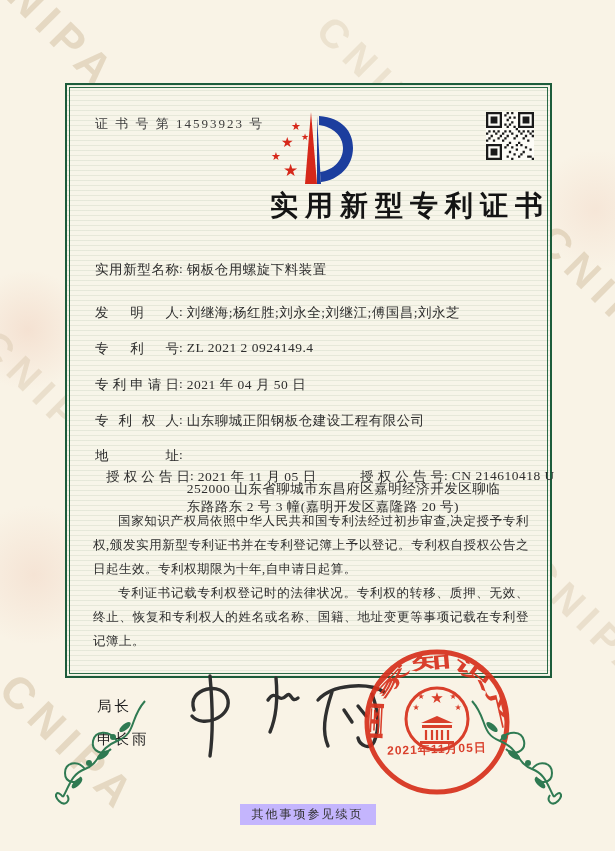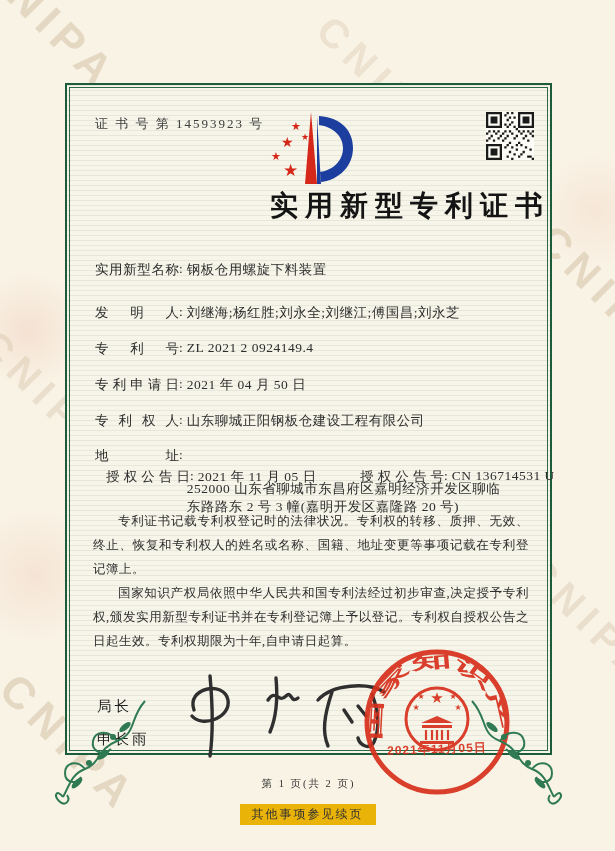--- a/index.html
+++ b/index.html
@@ -20,21 +20,21 @@
     transform:rotate(45deg); white-space:nowrap; pointer-events:none; z-index:1;
   }
   .wm1{ left:-38px; top:-4px; font-size:44px; }
   .wm2{ left:300px; top:58px; font-size:40px; color:rgba(210,192,162,.33); }
   .wm3{ left:520px; top:268px; font-size:42px; }
   .wm4{ left:-36px; top:372px; font-size:40px; color:rgba(210,192,162,.38); }
   .wm5{ left:-18px; top:718px; font-size:44px; }
   .wm6{ left:508px; top:598px; font-size:40px; color:rgba(210,192,162,.38); }
 
   .cert {
-    position:absolute; left:65px; top:83px; width:487px; height:672px;
+    position:absolute; left:65px; top:83px; width:487px; height:595px;
     border:2px solid #1d5c3b; z-index:2;
     background:
       repeating-linear-gradient(180deg, rgba(140,165,135,.16) 0 1px, transparent 1px 5px),
       #f7f5e9;
   }
   .cert-inner-line {
     position:absolute; inset:2px; border:1px solid #2a6a47; pointer-events:none;
   }
   .cert-no { position:absolute; left:28px; top:30px; font-size:13px; color:#3c3c3c; letter-spacing:2px; }
   .qr { position:absolute; left:419px; top:27px; width:48px; height:48px; }
@@ -71,21 +71,21 @@
   }
   .page-foot {
     position:absolute; left:0; top:692px; width:100%; text-align:center;
     font-size:10.5px; color:#333; letter-spacing:2px;
   }
   .flourish { position:absolute; width:100px; height:108px; z-index:3; }
   .flourish-left { left:-12px; top:612px; }
   .flourish-right { right:-12px; top:612px; transform:scaleX(-1); }
   .cont-note {
     position:absolute; left:50%; top:804px; transform:translateX(-50%);
-    background:#eab308; padding:2px 12px; font-size:12px; color:#333;
+    background:#c4b5fd; padding:2px 12px; font-size:12px; color:#333;
     letter-spacing:2px; z-index:4;
   }
 </style>
 </head>
 <body>
 
 <div class="wm wm1">CNIPA</div>
 <div class="wm wm2">CNIPA</div>
 <div class="wm wm3">CNIPA</div>
 <div class="wm wm4">CNIPA</div>
@@ -148,27 +148,27 @@
     <span class="flabel">专利权人</span><span class="fcolon">:</span><span class="fvalue">山东聊城正阳钢板仓建设工程有限公司</span>
   </div>
   <div class="frow r6">
     <span class="flabel">地址</span><span class="fcolon">:</span><span class="fvalue" style="width:320px;margin-top:33px;">252000 山东省聊城市东昌府区嘉明经济开发区聊临东路路东 2 号 3 幢(嘉明开发区嘉隆路 20 号)</span>
   </div>
   <div class="frow grant">
     <span>
       <span class="flabel">授权公告日</span><span class="fcolon">:</span><span class="fvalue">2021 年 11 月 05 日</span>
     </span>
     <span class="pair2">
-      <span class="flabel">授权公告号</span><span class="fcolon">:</span><span class="fvalue">CN 136714531 U</span>
+      <span class="flabel">授权公告号</span><span class="fcolon">:</span><span class="fvalue">CN 214610418 U</span>
     </span>
   </div>
 
   <div class="body-text">
+    <p>国家知识产权局依照中华人民共和国专利法经过初步审查,决定授予专利权,颁发实用新型专利证书并在专利登记簿上予以登记。专利权自授权公告之日起生效。专利权期限为十年,自申请日起算。</p>
     <p>专利证书记载专利权登记时的法律状况。专利权的转移、质押、无效、终止、恢复和专利权人的姓名或名称、国籍、地址变更等事项记载在专利登记簿上。</p>
-    <p>国家知识产权局依照中华人民共和国专利法经过初步审查,决定授予专利权,颁发实用新型专利证书并在专利登记簿上予以登记。专利权自授权公告之日起生效。专利权期限为十年,自申请日起算。</p>
   </div>
 
   <div class="signer signer-title">局长</div>
   <div class="signer signer-name">申长雨</div>
 
   <svg class="signature" viewBox="0 0 230 92">
     <g fill="none" stroke="#2f2f2f" stroke-width="3.4" stroke-linecap="round">
       <path d="M22,40 C14,18 52,10 56,30 C59,48 30,58 20,46"></path>
       <path d="M38,6 C40,28 42,58 38,86"></path>
       <path d="M96,30 C104,18 106,34 114,26 C120,20 118,34 126,28"></path>
@@ -228,16 +228,15 @@
     </g>
     <g fill="#2f7a52">
       <ellipse cx="70" cy="30" rx="7" ry="3" transform="rotate(-40 70 30)"></ellipse>
       <ellipse cx="48" cy="58" rx="7" ry="3" transform="rotate(-35 48 58)"></ellipse>
       <ellipse cx="22" cy="86" rx="7" ry="3" transform="rotate(-45 22 86)"></ellipse>
       <circle cx="34" cy="66" r="3"></circle>
       <circle cx="58" cy="40" r="3"></circle>
     </g>
   </svg>
 
-  <div class="page-foot">第 1 页(共 2 页)</div>
 </div>
 
 <div class="cont-note">其他事项参见续页</div>
 
 </body></html>

